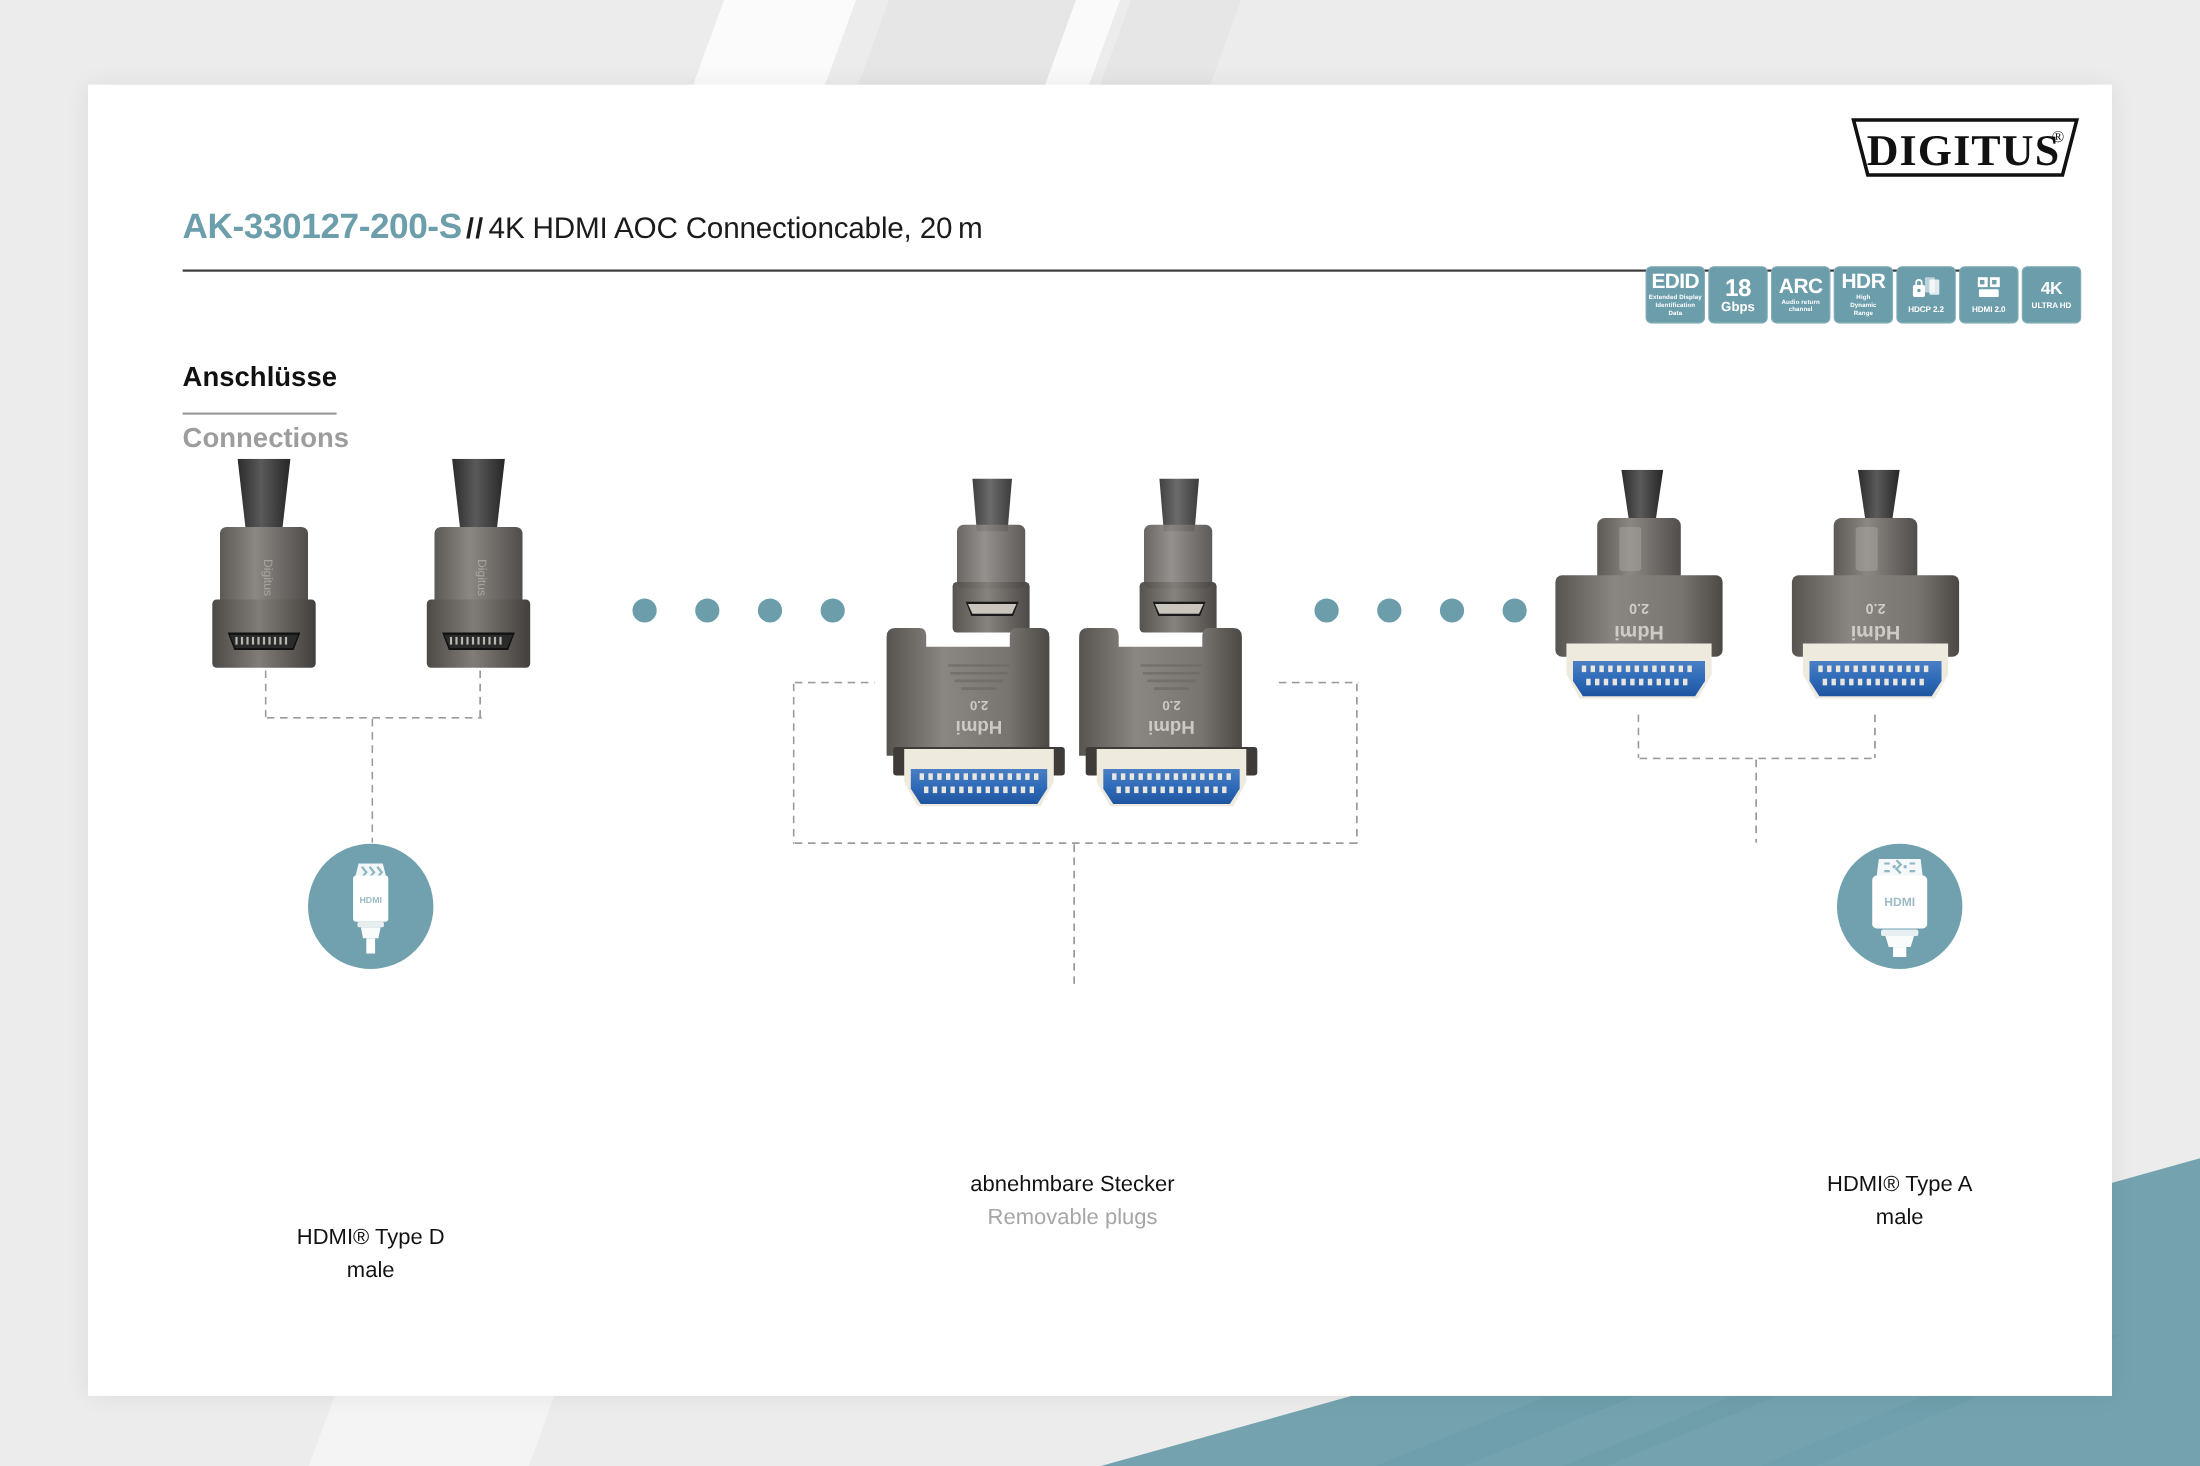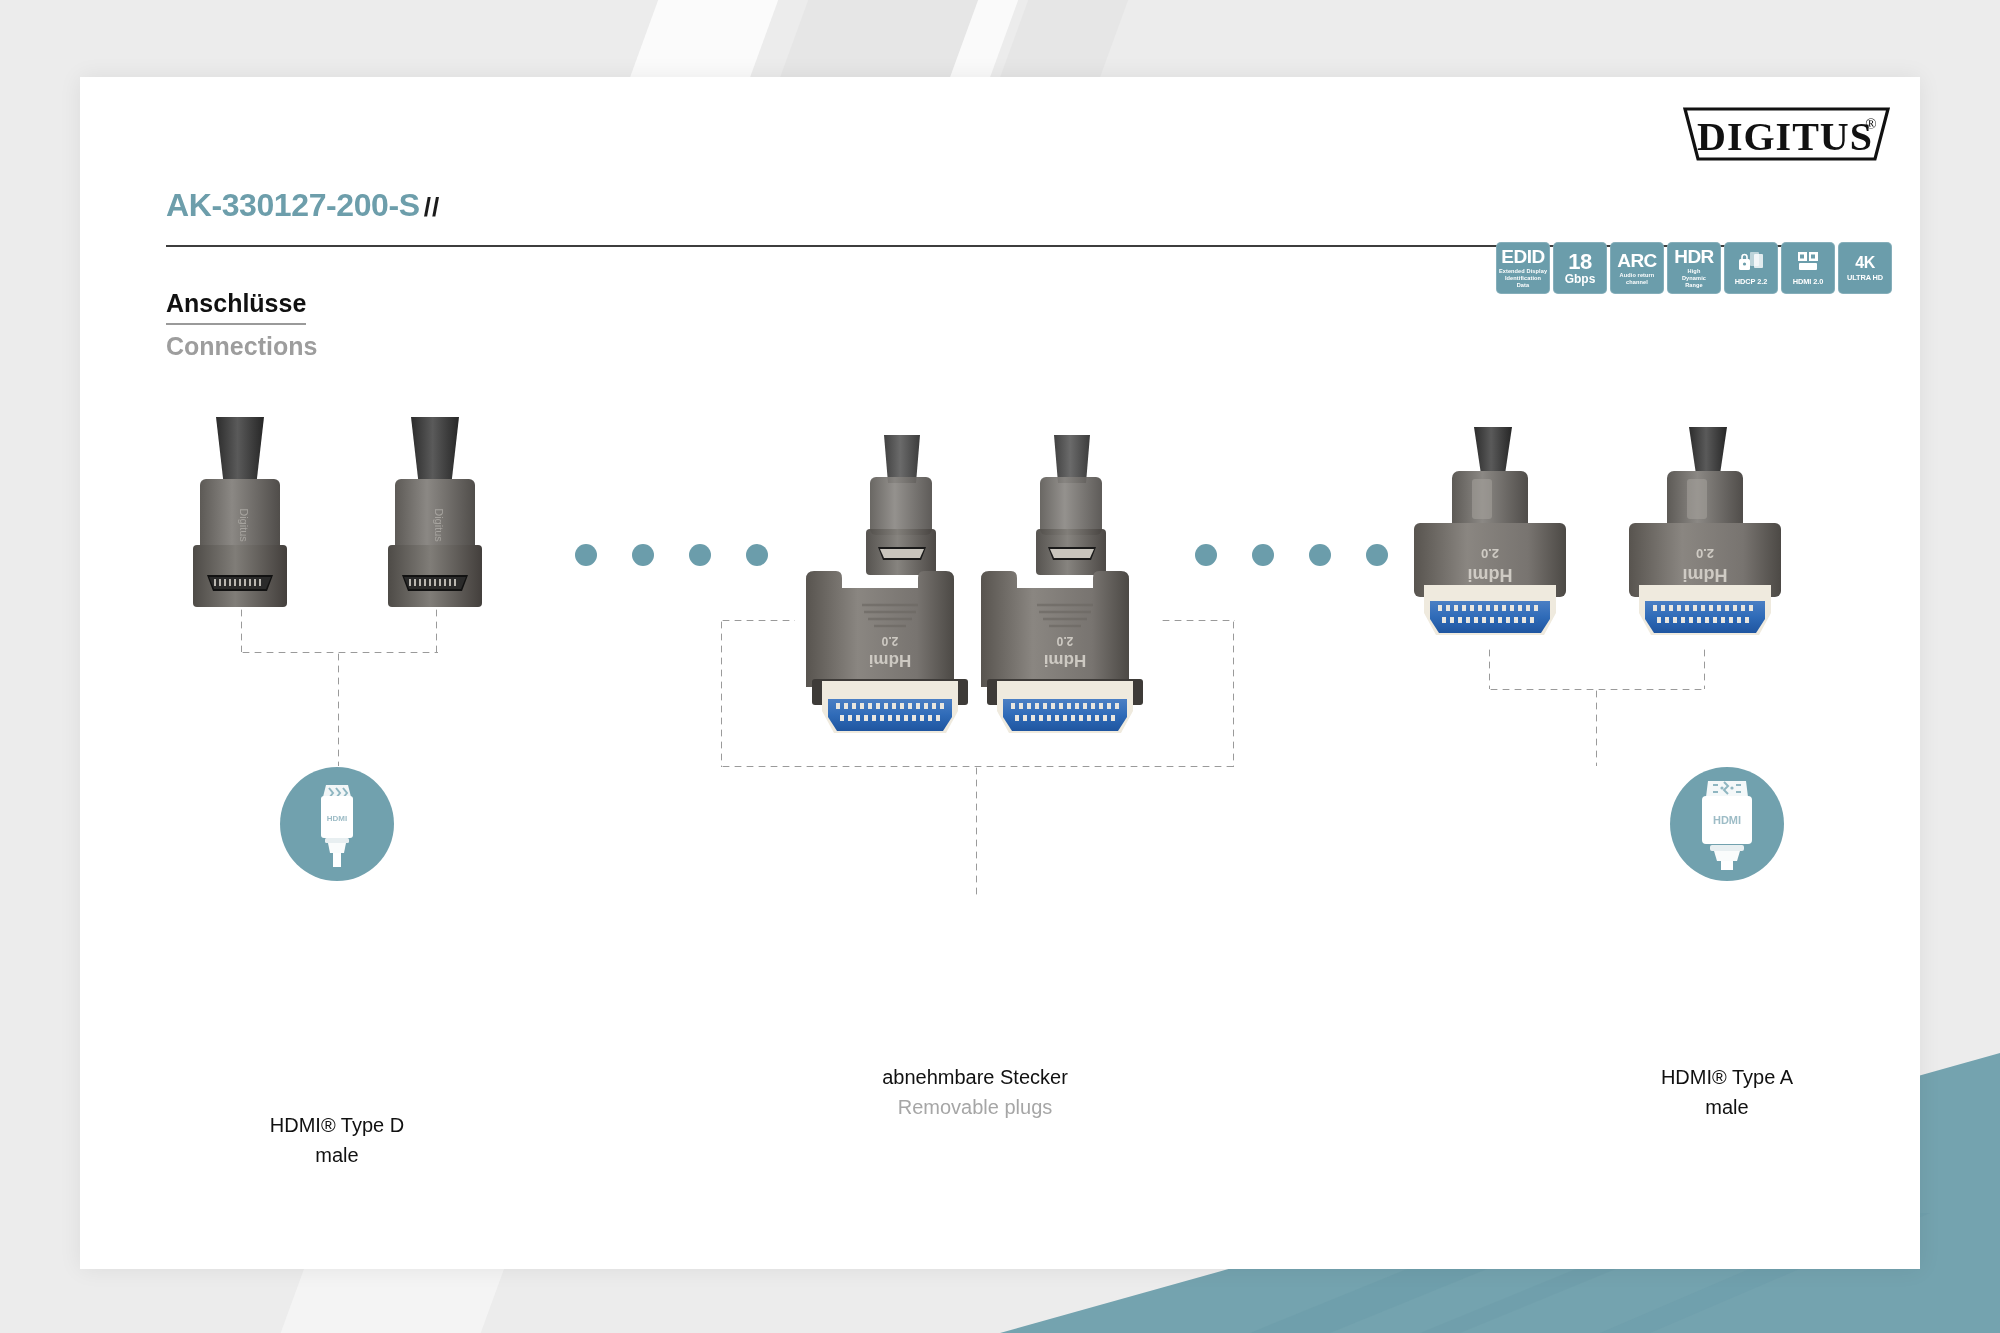--- a/index.html
+++ b/index.html
@@ -41,22 +41,23 @@
   #product-title { font-size:27px; color:#1b1b1b; letter-spacing:-.2px; }
   #title-rule {
     position:absolute; left:86px; top:168px; width:1668px; height:2px;
     background:#3d3d3d;
   }
 
   
   #section-head { position:absolute; left:86px; top:212px; }
   #section-de {
     font-size:25px; font-weight:bold; color:#111;
-    display:inline-block; padding-bottom:5px;
+    display:inline-block; padding-bottom:17px;
     border-bottom:2px solid #9a9a9a;
+    margin-top:40px;
   }
   #section-en { font-size:25px; font-weight:bold; color:#9d9d9d; margin-top:7px; }
 
   
   #badges {
     position:absolute; right:28px; top:165px;
     display:flex; gap:3px; align-items:stretch;
   }
   .badge {
     width:54px; min-height:52px;
@@ -127,20 +128,21 @@
 
   <svg id="logo" viewBox="0 0 215 62">
     <polygon points="6,6 209,6 196,56 19,56" fill="none" stroke="#111" stroke-width="3.2"></polygon>
     <text x="106" y="47" text-anchor="middle" font-family="'Liberation Serif', serif" font-size="40" font-weight="bold" fill="#111" letter-spacing="1">DIGITUS</text>
     <text x="192" y="26" text-anchor="middle" font-family="'Liberation Serif', serif" font-size="15" fill="#111">®</text>
   </svg>
 
   <div id="title-row">
     <span id="article-no">AK-330127-200-S</span>
     <span id="slashes">//</span>
+    <span id="product-title">4K HDMI AOC Connectioncable, 20 m</span>
   </div>
   <div id="title-rule"></div>
 
   <div id="section-head">
     <div><span id="section-de">Anschlüsse</span></div>
     <div id="section-en">Connections</div>
   </div>
 
   <div id="badges">
 

